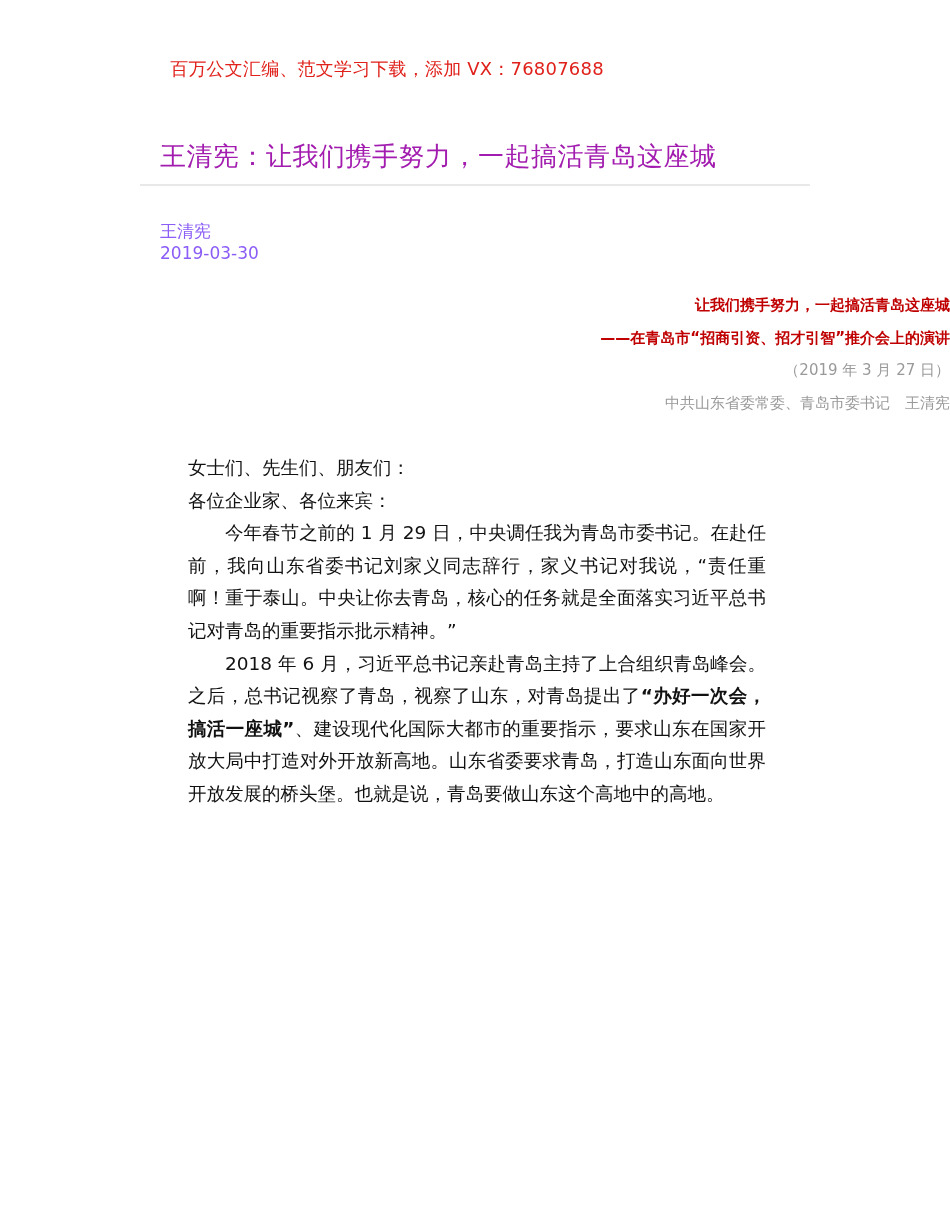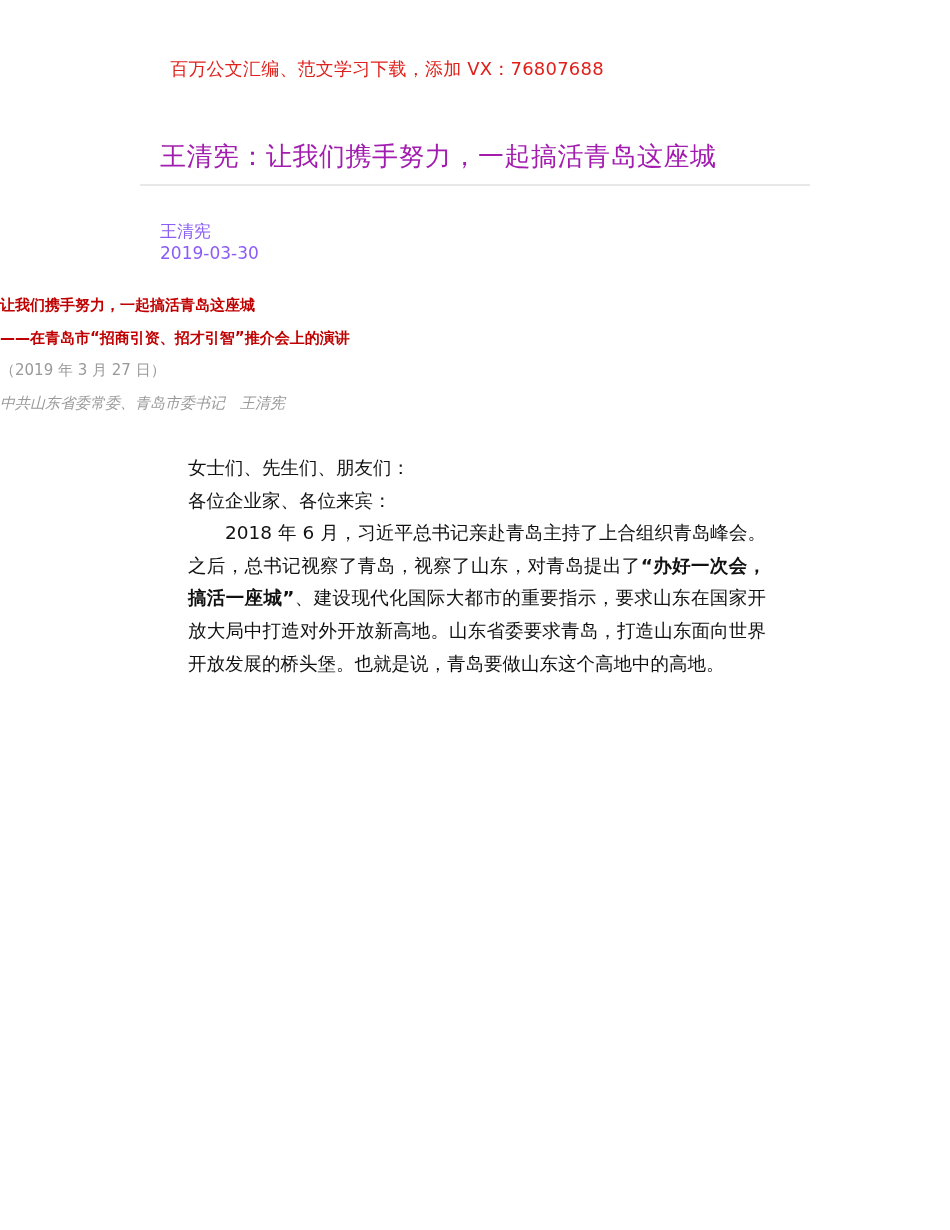--- a/index.html
+++ b/index.html
@@ -50,21 +50,21 @@
       color: #8b5cf6;
       font-size: 17px;
       line-height: 22px;
     }
     .meta div { white-space: nowrap; }
     .heading-block {
       position: absolute;
       top: 294px;
       left: 0;
       width: 950px;
-      text-align: left;
+      text-align: right;
     }
     .red-title {
       color: #c00000;
       font-weight: bold;
       font-size: 15px;
       line-height: 22px;
       margin: 0;
     }
     .red-subtitle {
       color: #c00000;
@@ -77,21 +77,20 @@
       color: #999999;
       font-size: 15px;
       line-height: 22px;
       margin: 10px 0 0 0;
     }
     .speaker {
       color: #999999;
       font-size: 15px;
       line-height: 22px;
       margin: 11px 0 0 0;
-      font-style: italic;
     }
     .body-text {
       position: absolute;
       top: 452px;
       left: 188px;
       width: 578px;
       font-size: 18.5px;
       line-height: 32.6px;
       color: #111111;
     }
@@ -118,14 +117,15 @@
 <div class="heading-block">
   <p class="red-title">让我们携手努力，一起搞活青岛这座城</p>
   <p class="red-subtitle">——在青岛市“招商引资、招才引智”推介会上的演讲</p>
   <p class="speech-date">（2019 年 3 月 27 日）</p>
   <p class="speaker">中共山东省委常委、青岛市委书记　王清宪</p>
 </div>
 
 <div class="body-text">
   <p>女士们、先生们、朋友们：</p>
   <p>各位企业家、各位来宾：</p>
+  <p class="indent">今年春节之前的 1 月 29 日，中央调任我为青岛市委书记。在赴任前，我向山东省委书记刘家义同志辞行，家义书记对我说，“责任重啊！重于泰山。中央让你去青岛，核心的任务就是全面落实习近平总书记对青岛的重要指示批示精神。”</p>
   <p class="indent"><span>2018 年 6 月，习近平总书记亲赴青岛主持了上合组织青岛峰会。之后，总书记视察了青岛，视察了山东，对青岛提出了</span><strong>“办好一次会，搞活一座城”</strong><span>、建设现代化国际大都市的重要指示，要求山东在国家开放大局中打造对外开放新高地。山东省委要求青岛，打造山东面向世界开放发展的桥头堡。也就是说，青岛要做山东这个高地中的高地。</span></p>
 </div>
 
 </body></html>

